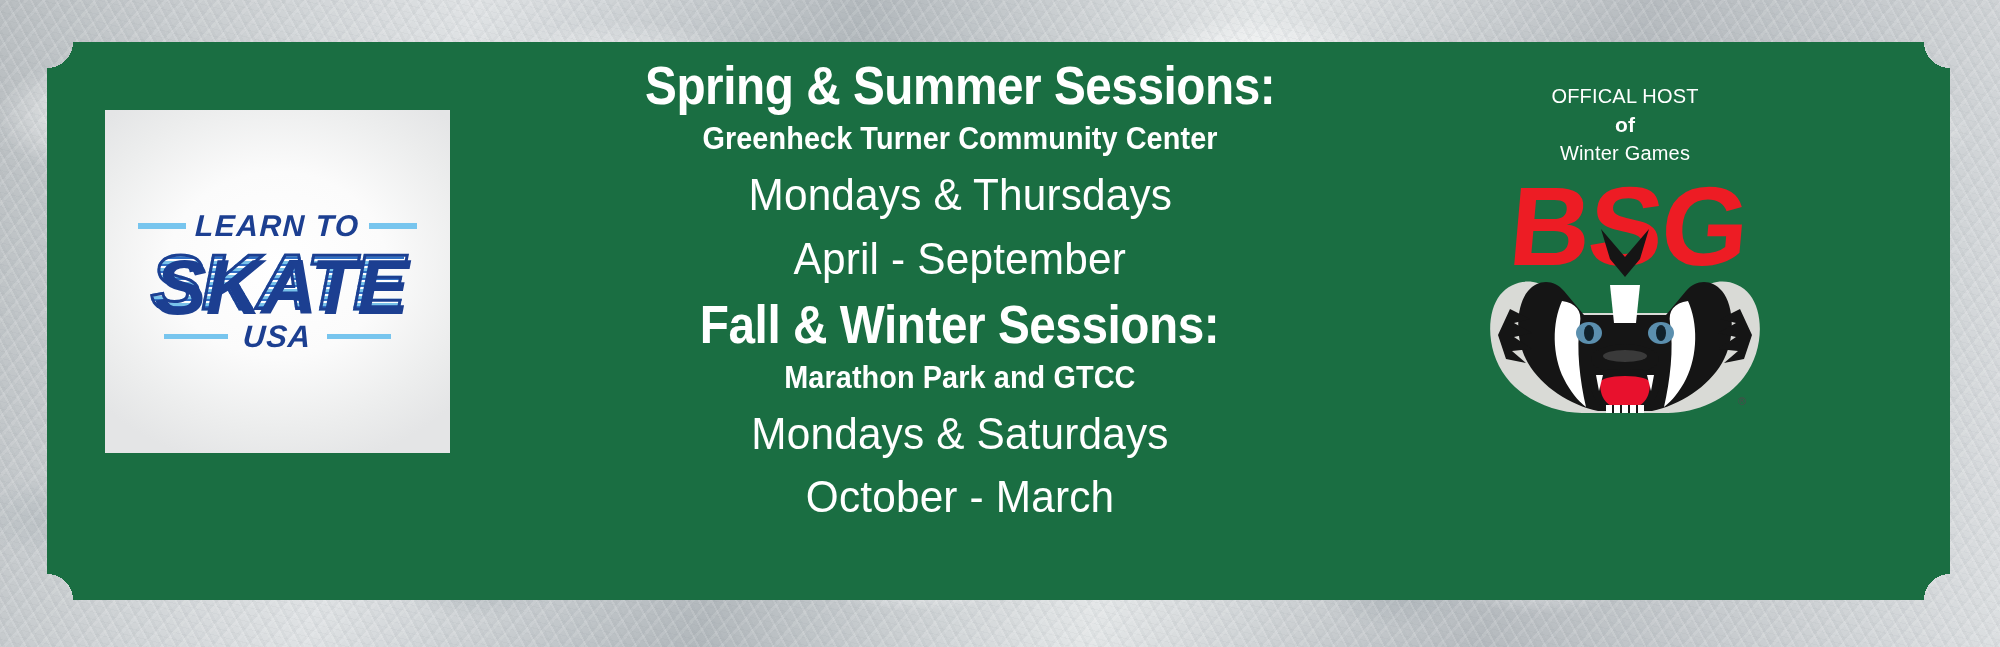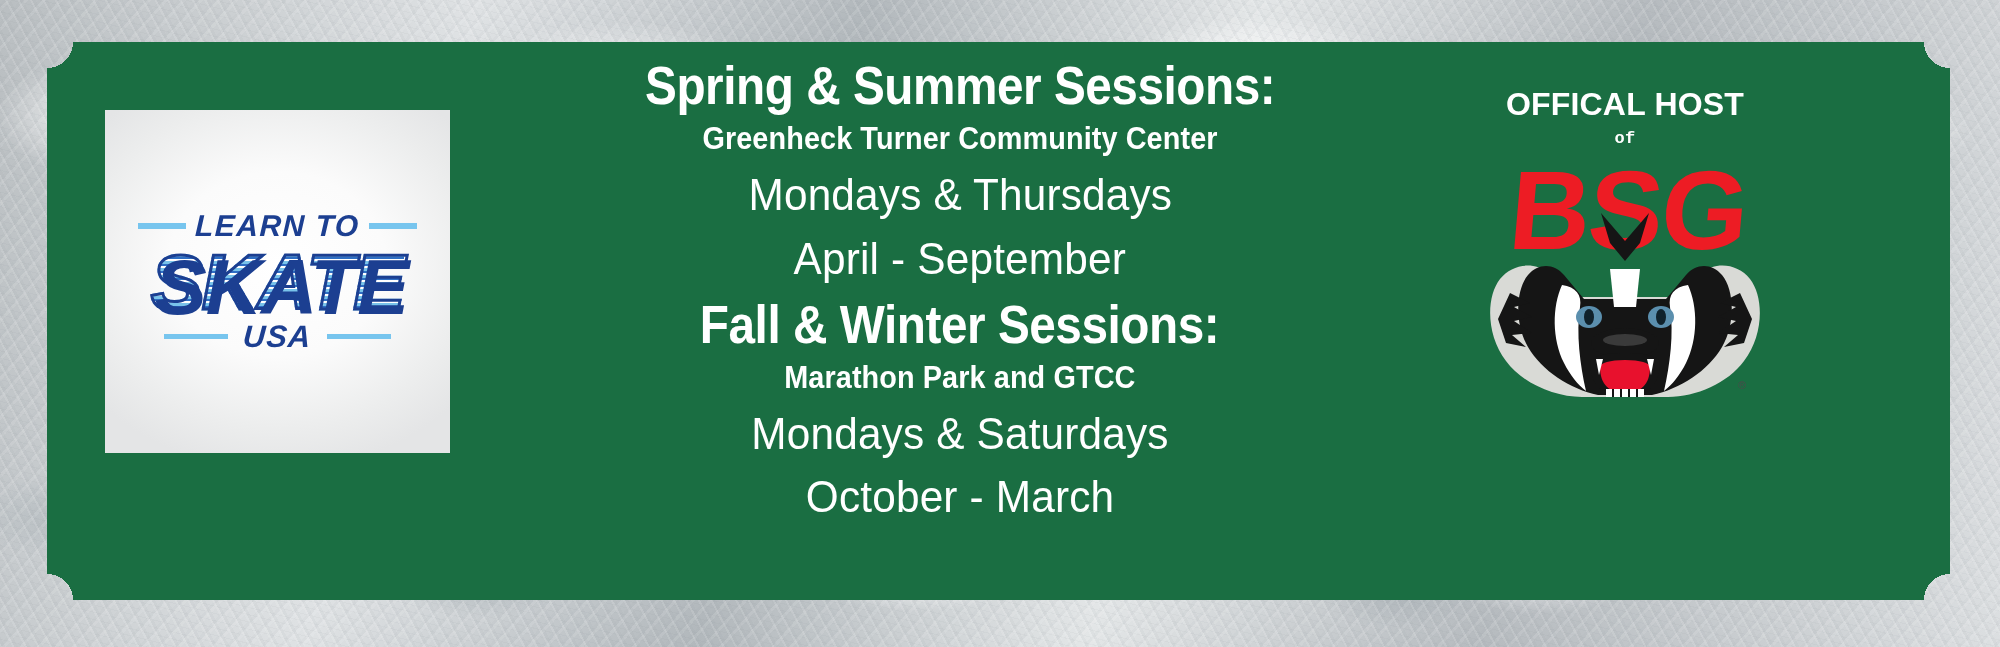--- a/index.html
+++ b/index.html
@@ -160,27 +160,27 @@
     left:1430px; top:42px;
     width:390px; height:558px;
     display:flex; flex-direction:column;
     align-items:center;
     padding-top:40px;
     color:#ffffff;
     text-align:center;
   }
   .host-line {
     font-family:"Liberation Sans", sans-serif;
-    font-weight:bold;
-    font-size:32px;
+    font-weight:normal;
+    font-size:20px;
     line-height:1.40;
     letter-spacing:.2px;
     white-space:nowrap;
   }
-  .host-line.small { font-weight:bold; font-size:17px;font-family:Liberation Mono, monospace; }
+  .host-line.small { font-weight:bold; font-size:21px; }
   #bsg-logo { margin-top:6px; width:310px; height:240px; position:relative; }
   #bsg-logo svg { width:100%; height:100%; display:block; }
 </style>
 </head>
 <body>
 
 <div id="banner">
 
   <div class="ice-bg"></div>
   <div class="ice-noise"></div>
@@ -211,20 +211,21 @@
     <div class="gap-sm"></div>
     <div class="sess-head">Fall &amp; Winter Sessions:</div>
     <div class="sess-sub">Marathon Park and GTCC</div>
     <div class="sess-line">Mondays &amp; Saturdays</div>
     <div class="sess-line">October - March</div>
   </div>
 
   <div id="right-block">
     <div class="host-line">OFFICAL HOST</div>
     <div class="host-line small">of</div>
+    <div class="host-line">Winter Games</div>
 
     <div id="bsg-logo">
       <svg viewBox="0 0 310 240" xmlns="http://www.w3.org/2000/svg" aria-hidden="true">
 
         <g>
           <text x="155" y="92" text-anchor="middle" font-family="Liberation Sans, sans-serif" font-weight="bold" font-size="112" letter-spacing="-2" fill="#ed1c24" transform="skewX(-5)" style="transform-origin:155px 92px">BSG</text>
         </g>
 
         <g>
 

